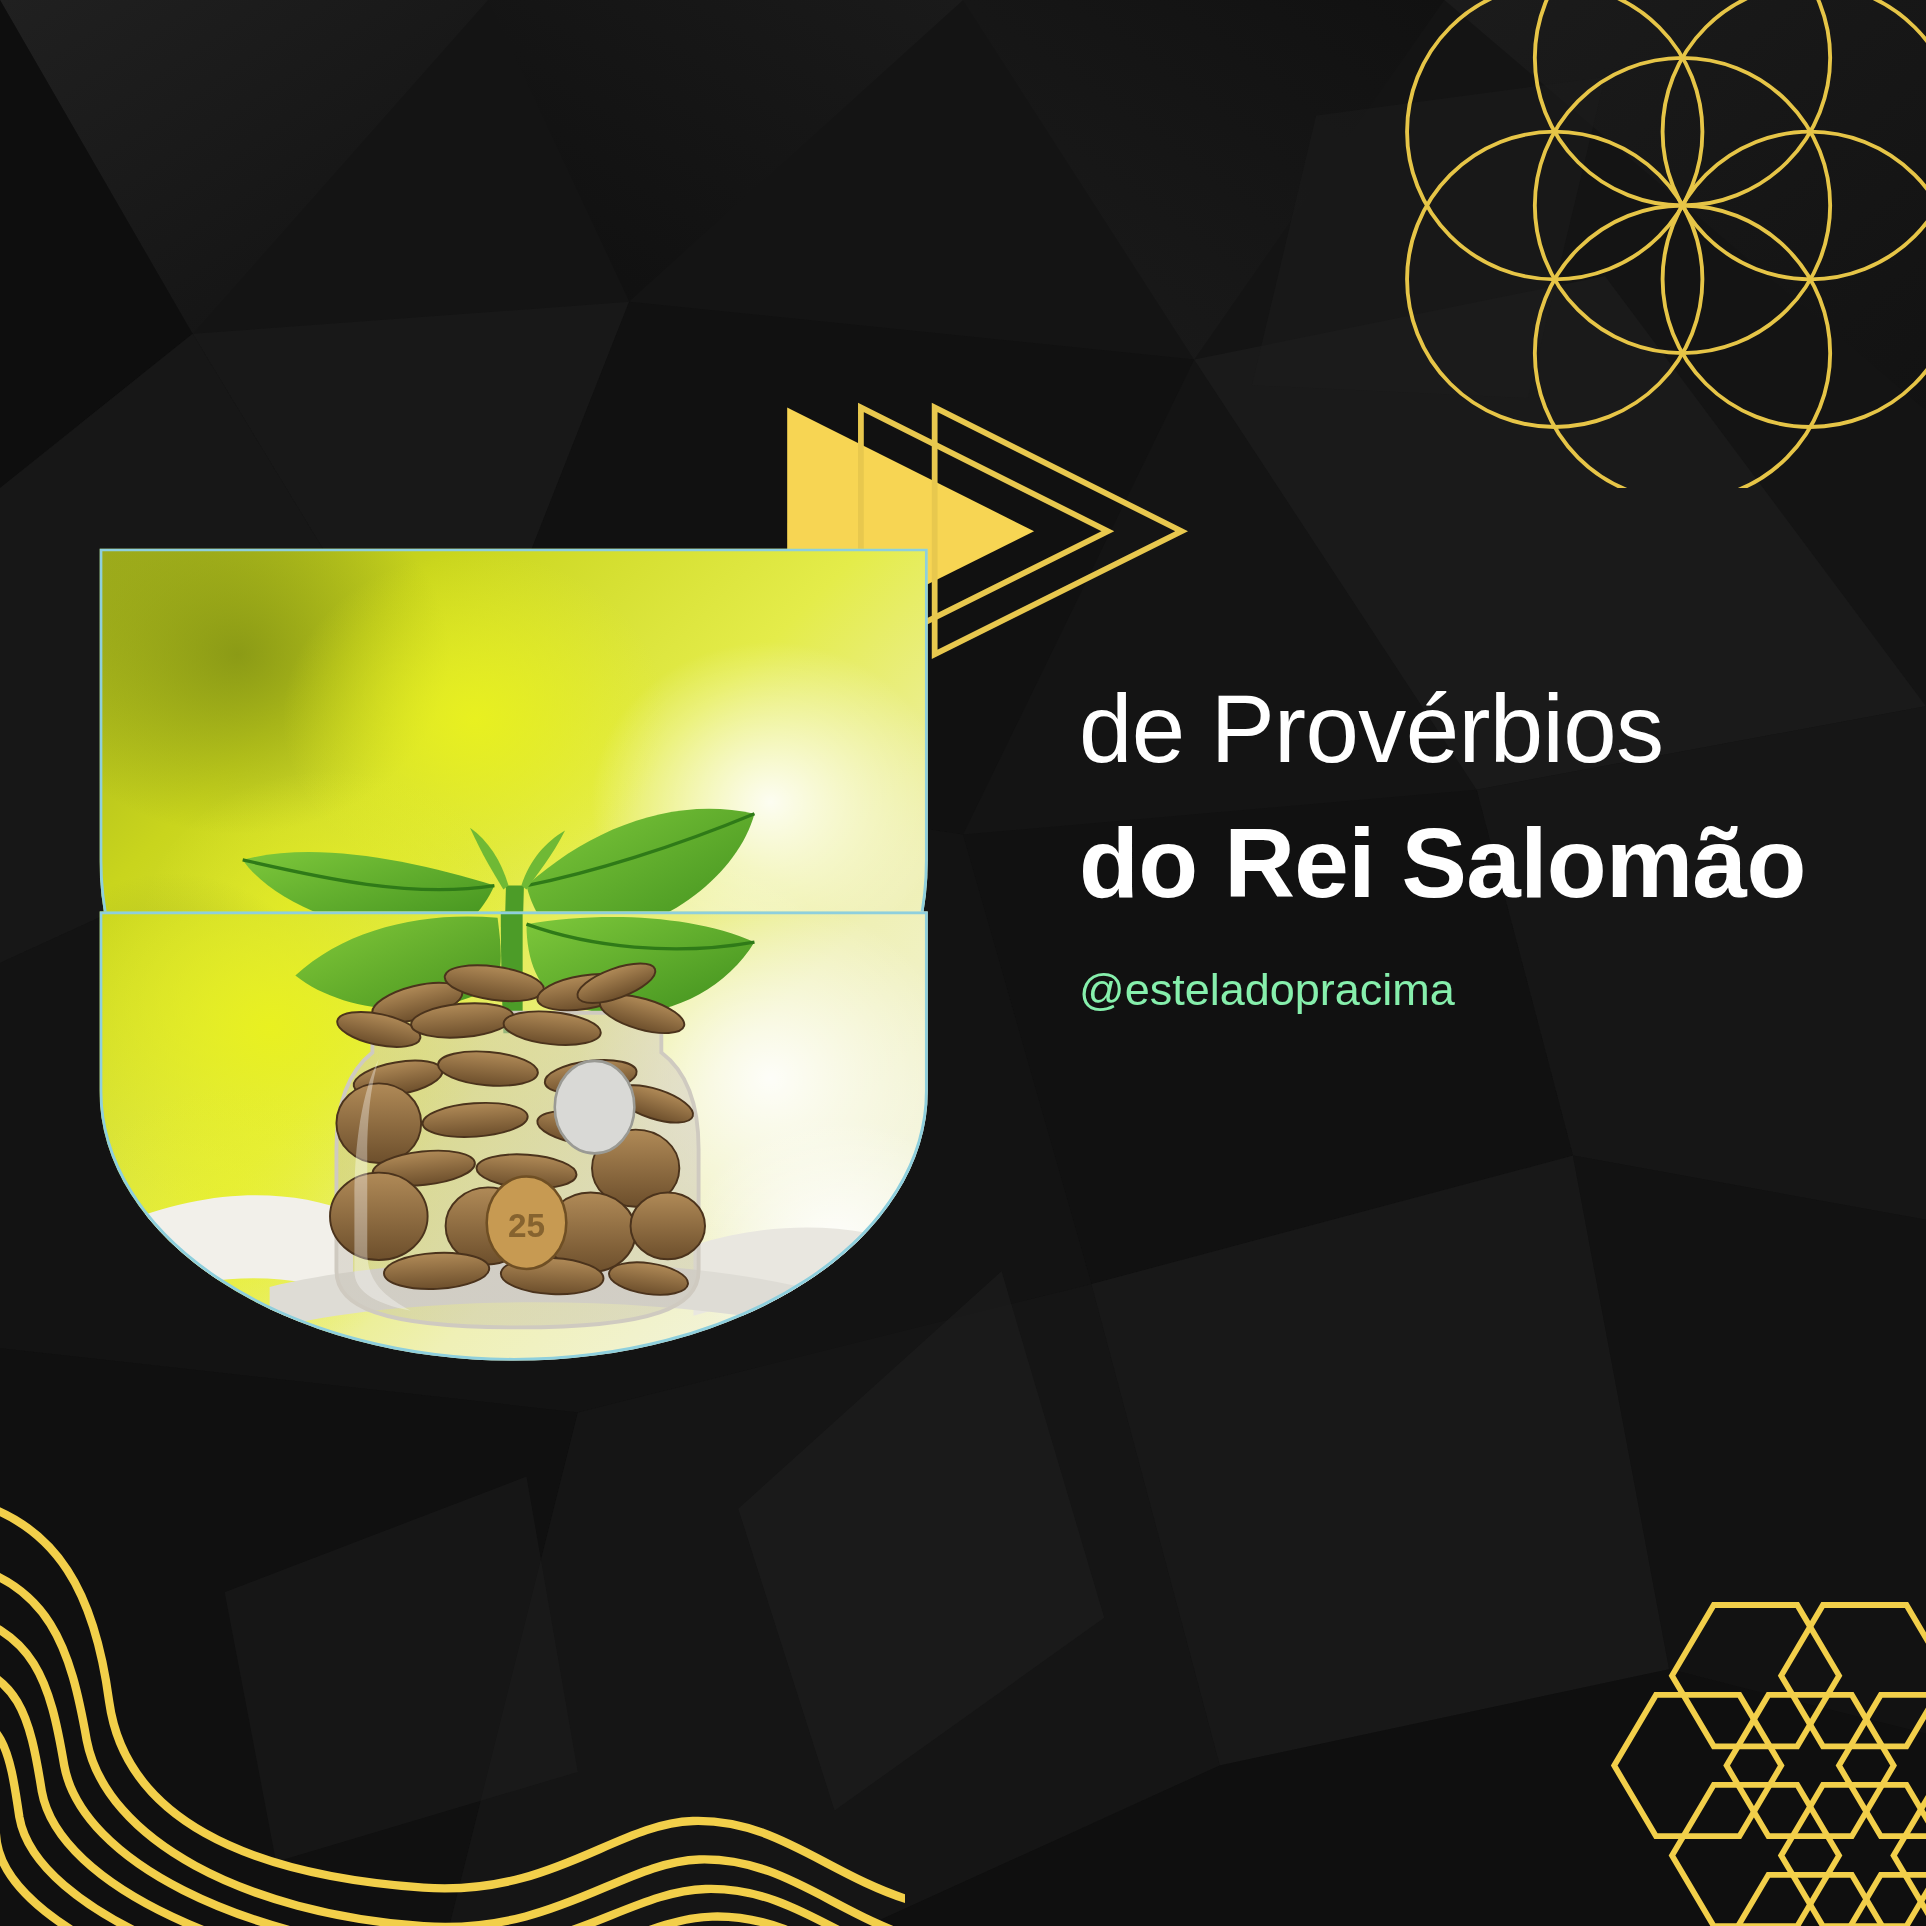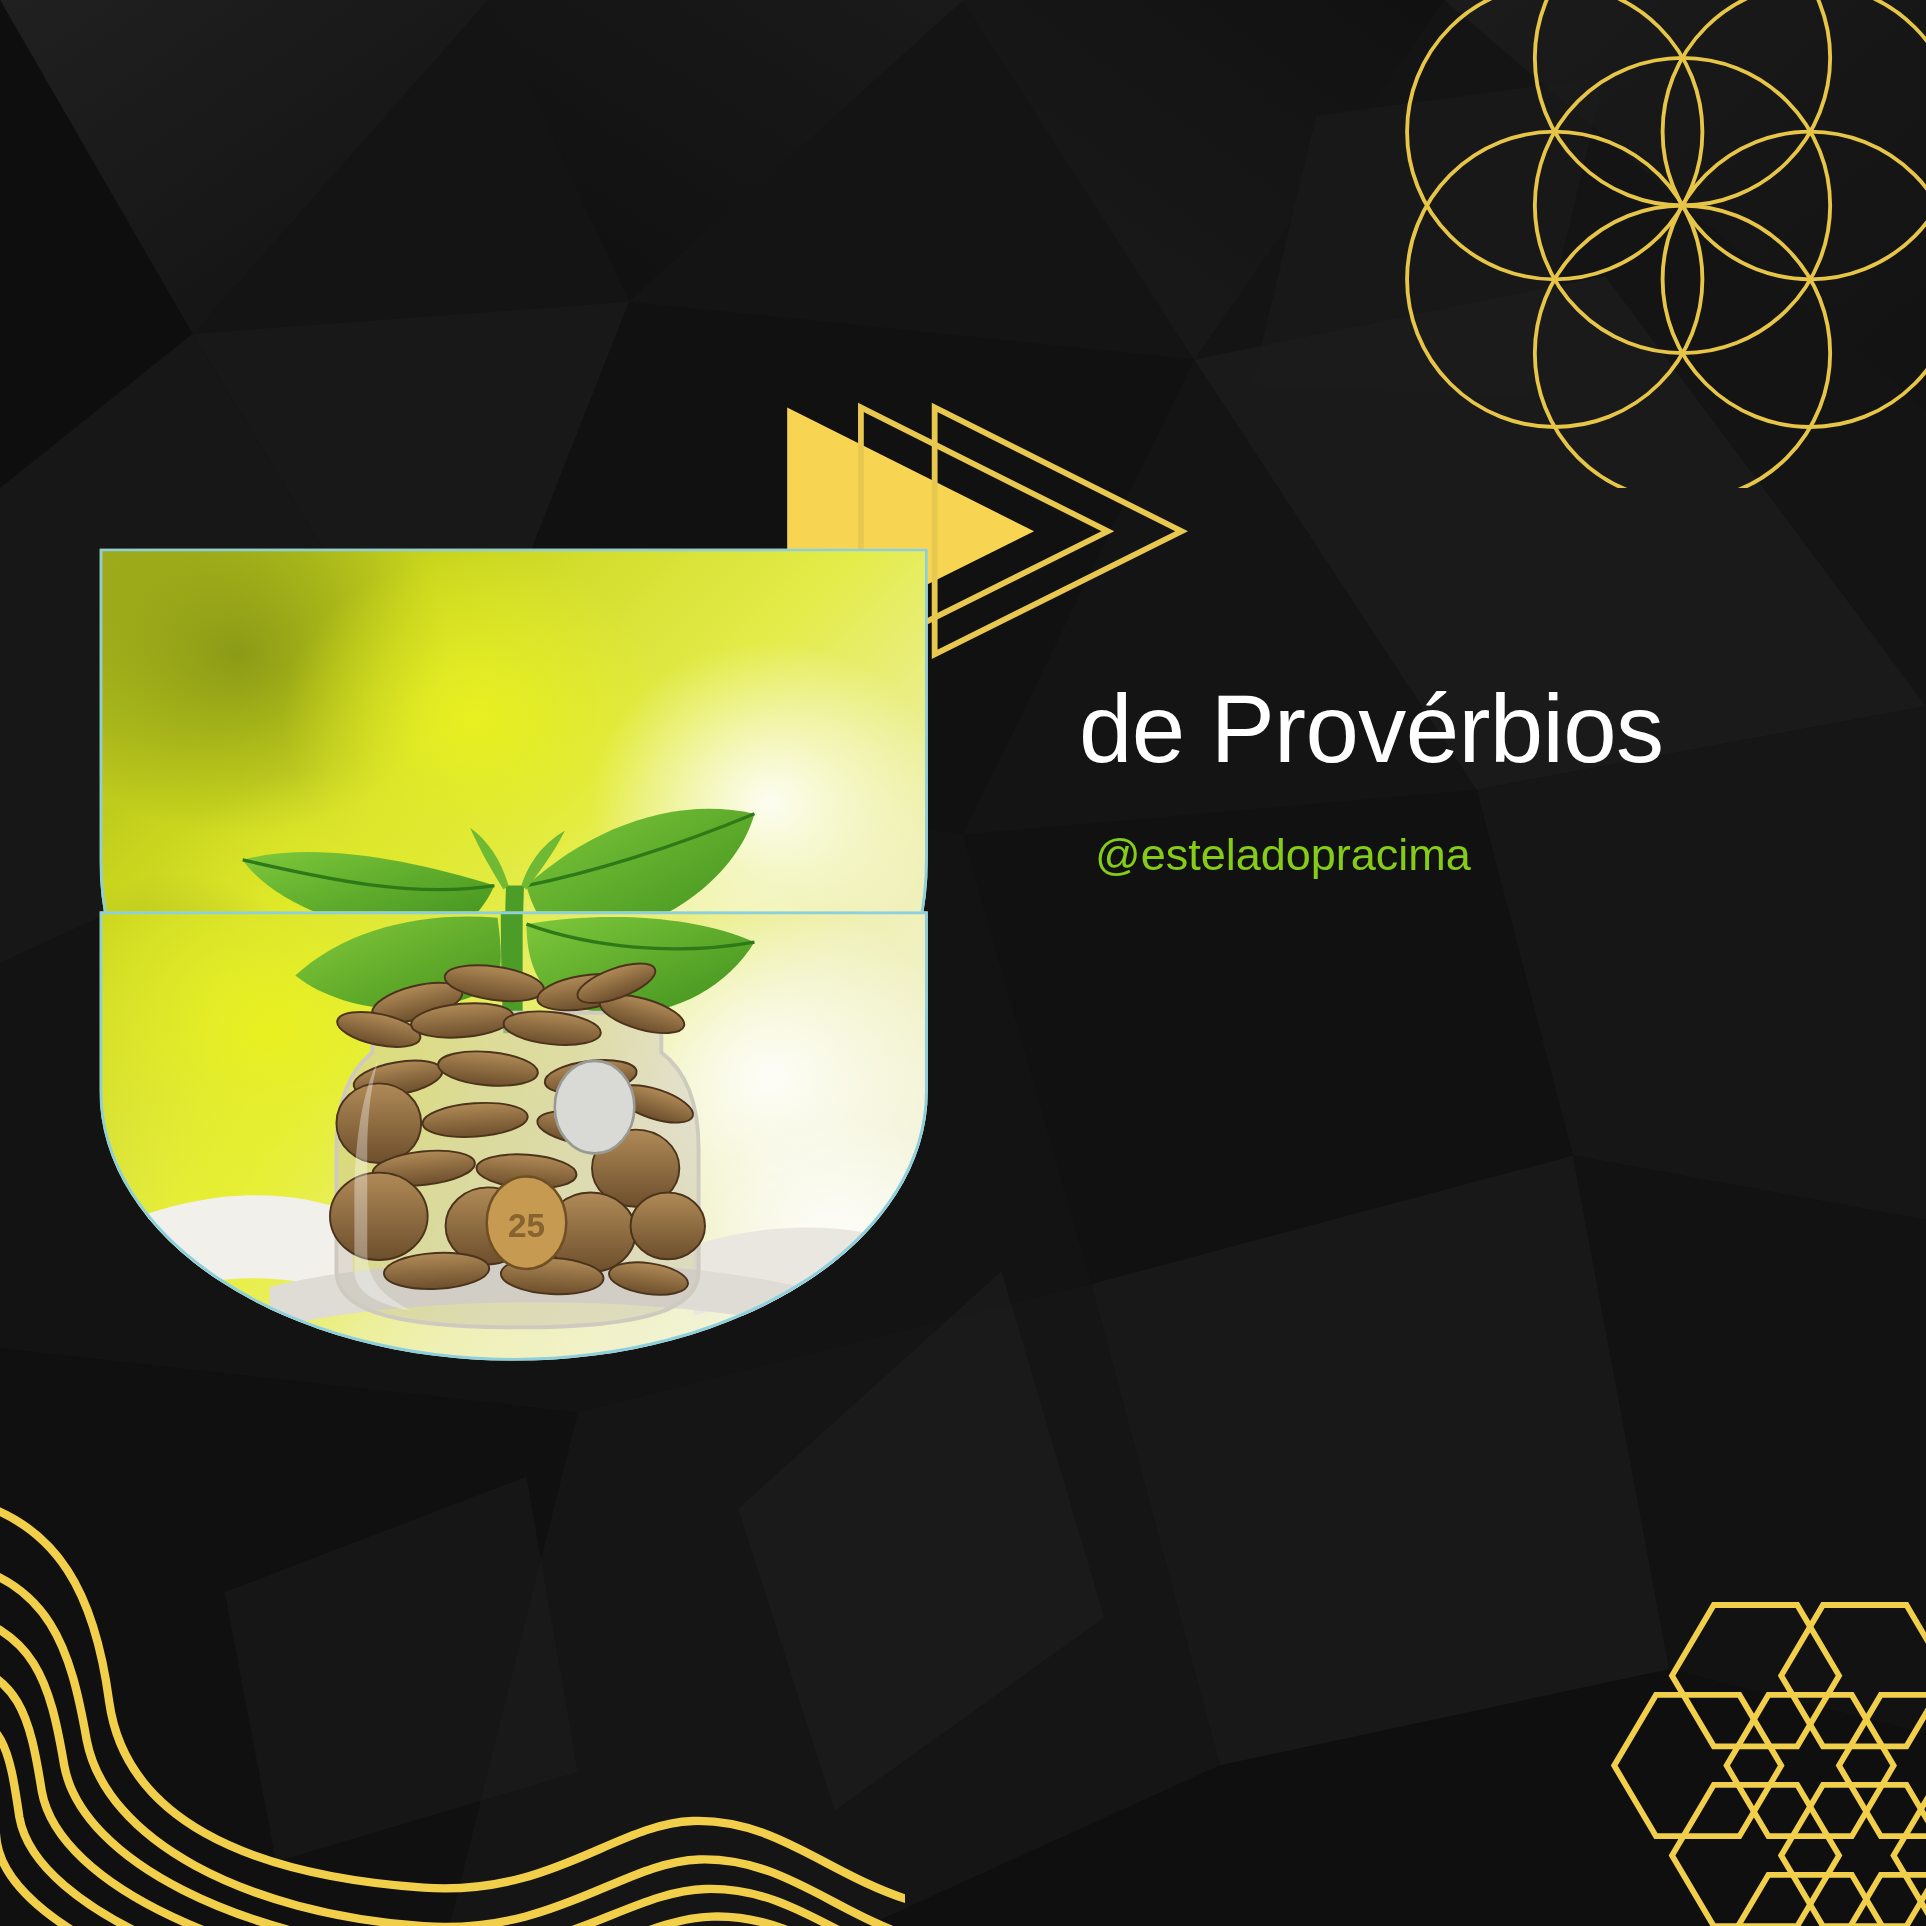--- a/index.html
+++ b/index.html
@@ -54,26 +54,25 @@
     white-space:nowrap;
   }
   .episode{
     color:#f2f2f2;
     font-size:46px;
     font-weight:400;
     margin-top:76px;
     white-space:nowrap;
   }
   .handle{
-    color:#84cc16;
+    color:#86efac;
     font-size:45px;
     font-weight:400;
     margin-top:46px;
     white-space:nowrap;
-    margin-left:16px;
   }
 </style>
 </head>
 <body>
 
 <div id="slide">
 
   <svg class="bg-facets" viewBox="0 0 3000 3000" preserveAspectRatio="none">
     <defs>
       <linearGradient id="gA" x1="0" y1="0" x2="1" y2="1">
@@ -292,17 +291,18 @@
       <polygon points="160,300 290,300 355,410 290,520 160,520 95,410"></polygon>
       <polygon points="330,300 460,300 525,410 460,520 330,520 265,410"></polygon>
       <polygon points="505,300 635,300 700,410 635,520 505,520 440,410"></polygon>
       <polygon points="245,440 375,440 440,550 375,660 245,660 180,550"></polygon>
       <polygon points="420,440 550,440 615,550 550,660 420,660 355,550"></polygon>
     </g>
   </svg>
 
   <div class="text-block">
     <div class="title-line">de Provérbios</div>
+    <div class="title-strong">do Rei Salomão</div>
     <div class="handle">@esteladopracima</div>
   </div>
 
 </div>
 
 
 </body></html>

